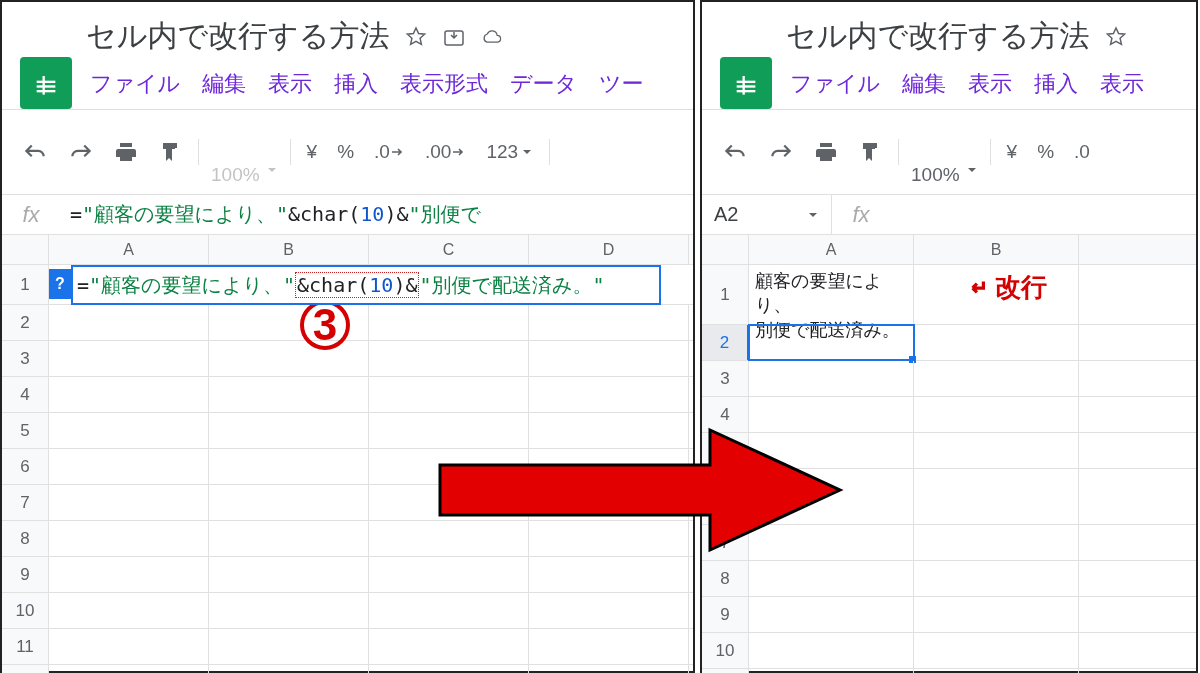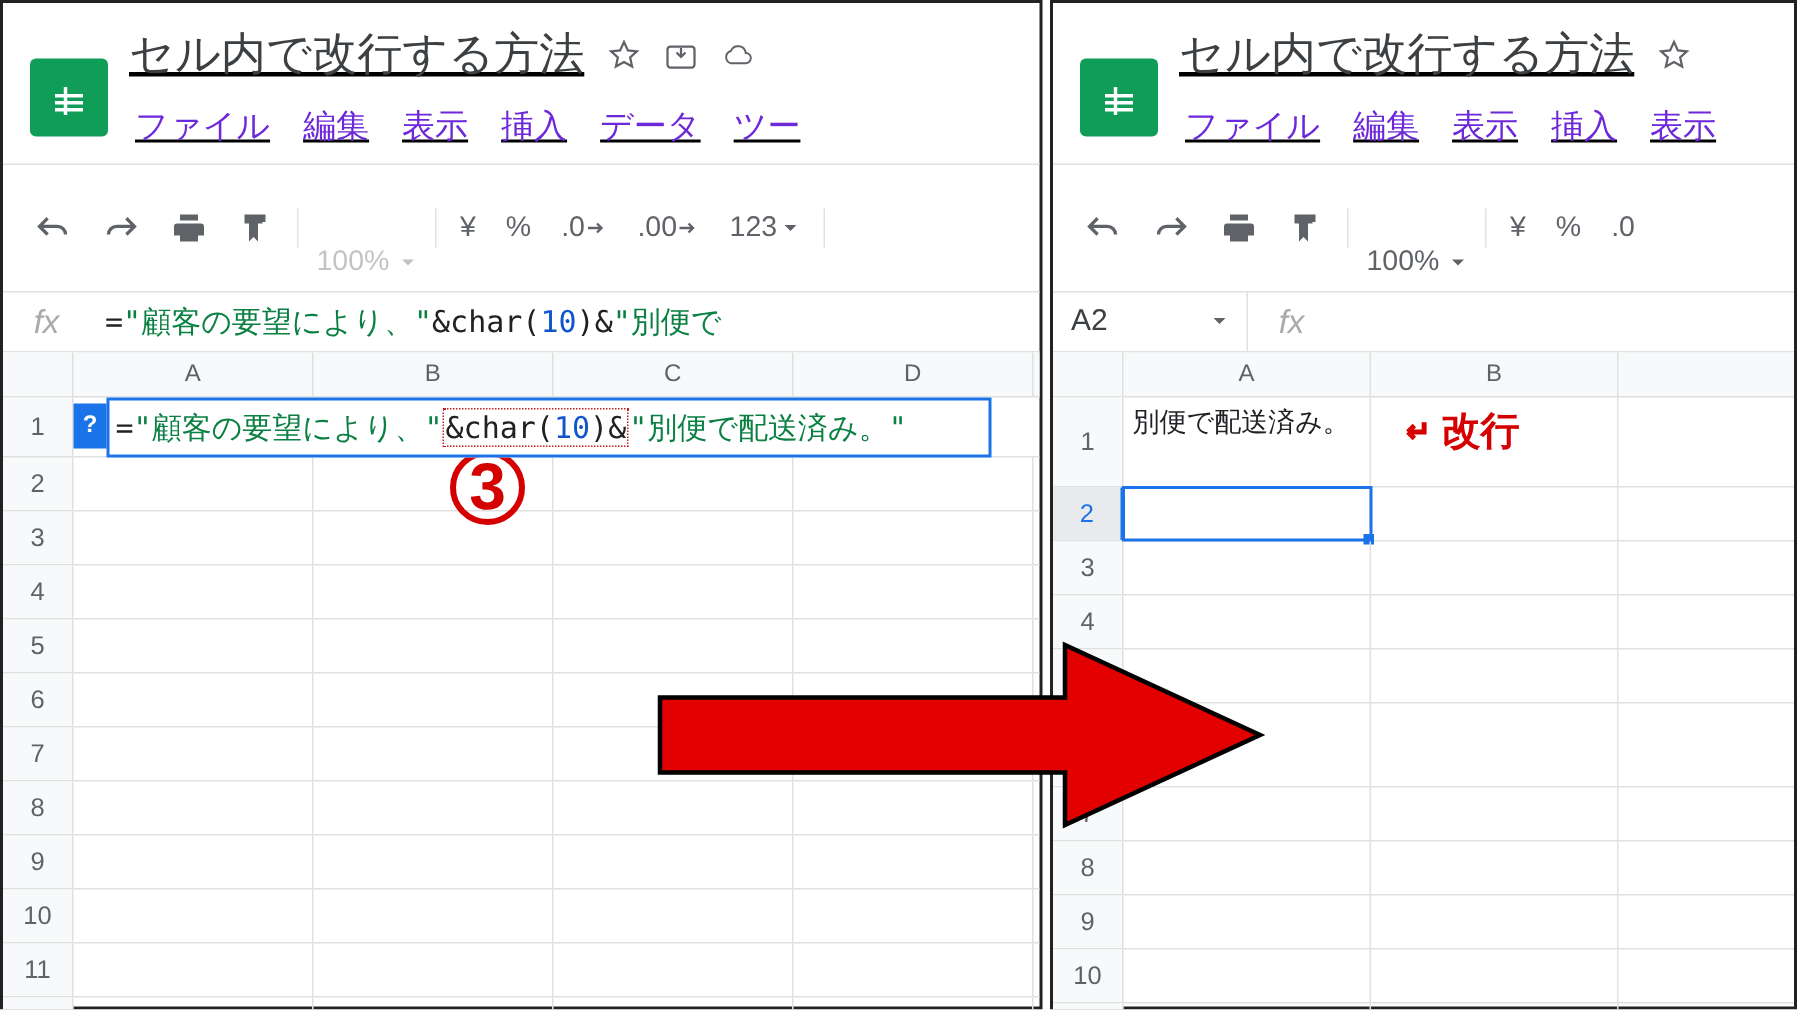--- a/index.html
+++ b/index.html
@@ -2,35 +2,35 @@
 <html><head>
 <meta charset="utf-8">
 <style>
 * { box-sizing: border-box; margin: 0; padding: 0; }
 body { font-family: Arial, "Hiragino Sans", sans-serif; background: #fff; position: relative; width: 1200px; height: 673px; overflow: hidden; }
 .panel { position: absolute; top: 0; background: #fff; border: 2px solid #222; }
 .panel-left { left: 0; width: 695px; height: 673px; }
 .panel-right { left: 700px; width: 498px; height: 673px; }
 
 
-.hdr { display: flex; align-items: center; padding: 8px 0 0 6px; text-decoration: underline; }
+.hdr { display: flex; align-items: flex-end; padding: 8px 0 0 6px; }
 .logo { width: 52px; height: 52px; background: #0f9d58; border-radius: 4px; margin: 10px 14px 0 12px; display: flex; align-items: center; justify-content: center; flex-shrink: 0; }
 .logo svg { width: 28px; height: 36px; }
 .title-area { flex: 1; min-width: 0; }
 .title-row { display: flex; align-items: center; gap: 14px; padding-top: 6px; }
 .doc-title { font-size: 30px; color: #3c4043; font-weight: 400; white-space: nowrap; }
 .title-icon { color: #5f6368; width: 24px; height: 24px; display: flex; align-items: center; justify-content: center; }
 .menus { display: flex; gap: 14px; padding: 10px 0 8px; font-size: 22px; color: #6d28d9; white-space: nowrap; overflow: hidden; }
 .menus span { padding: 2px 4px; cursor: pointer; }
 
 
 .toolbar { border-top: 1px solid #e0e0e0; border-bottom: 1px solid #e0e0e0; display: flex; align-items: center; padding: 8px 10px; gap: 0; color: #5f6368; font-size: 19px; }
 .tbtn { padding: 6px 10px; display: flex; align-items: center; justify-content: center; cursor: pointer; }
 .tsep { width: 1px; height: 26px; background: #e0e0e0; margin: 0 6px; }
-.zoom { display: flex; align-items: center; gap: 6px; padding: 0 6px; margin-top: 46px; }
+.zoom { display: flex; align-items: flex-start; gap: 6px; padding: 0 6px; margin-top: 46px; }
 .zoom.dim { opacity: .38; }
 
 
 .fxrow { display: flex; align-items: center; border-bottom: 1px solid #e0e0e0; height: 40px; }
 .namebox { width: 130px; display: flex; align-items: center; padding: 0 12px; border-right: 1px solid #e0e0e0; height: 100%; font-size: 20px; color: #3c4043; }
 .namebox .dd { margin-left: auto; color: #5f6368; }
 .fxicon { width: 58px; display: flex; align-items: center; justify-content: center; color: #aaa; font-style: italic; font-size: 22px; border-right: none; height: 100%; }
 .fxval { flex: 1; padding: 0 10px; font-size: 20px; color: #3c4043; white-space: nowrap; overflow: hidden; font-family: Consolas, monospace; }
 
 
@@ -55,21 +55,21 @@
 .helpbadge { position: absolute; left: 47px; top: 4px; width: 22px; height: 30px; background: #1a73e8; color: #fff; display: flex; align-items: center; justify-content: center; font-size: 16px; font-weight: bold; z-index: 6; }
 .formula-tok-str { color: #0b8043; }
 .formula-tok-op { color: #202124; }
 .formula-tok-func { color: #202124; }
 .formula-tok-num { color: #1155cc; }
 .charbox { border: 1px dotted #c5221f; padding: 0 1px; text-align: center; }
 
 
 .circ3 { position: absolute; left: 300px; top: 300px; font-size: 44px; font-weight: bold; color: #d50000; }
 .circ3 .ring { display: inline-flex; width: 50px; height: 50px; border: 4px solid #d50000; border-radius: 50%; align-items: center; justify-content: center; }
-.kaigyo { position: absolute; left: 931px; top: 270px; color: #d50000; font-size: 26px; font-weight: bold; display: flex; align-items: center; gap: 4px; z-index: 20; }
+.kaigyo { position: absolute; left: 965px; top: 270px; color: #d50000; font-size: 26px; font-weight: bold; display: flex; align-items: center; gap: 4px; z-index: 20; }
 .arrow { position: absolute; left: 430px; top: 420px; z-index: 30; }
 </style>
 </head>
 <body>
 
 <div class="panel panel-left">
   <div class="hdr">
     <div class="logo">
       <svg viewBox="0 0 24 24">
           <rect x="3" y="2" width="18" height="20" rx="1" fill="#fff" opacity="0"></rect>
@@ -98,20 +98,21 @@
             <svg width="28" height="24" viewBox="0 0 28 24" fill="none" stroke="#5f6368" stroke-width="1.5">
               <path d="M20 18a4 4 0 0 0 0-8 6 6 0 0 0-11.5-1.5A5 5 0 0 0 8 18z"></path>
             </svg>
           </span>
       </div>
       <div class="menus">
         <span>ファイル</span>
         <span>編集</span>
         <span>表示</span>
         <span>挿入</span>
+        <span>表示形式</span>
         <span>データ</span>
         <span>ツー</span>
       </div>
     </div>
   </div>
 
   <div class="toolbar">
     <div class="tbtn">
         <svg width="26" height="22" viewBox="0 0 24 20" fill="none" stroke="#5f6368" stroke-width="2">
           <path d="M9 4 4 9l5 5M4 9h11a5 5 0 0 1 5 5"></path>
@@ -344,20 +345,21 @@
 
   <div class="grid">
     <div class="colhdr-row">
       <div class="corner"></div>
       <div class="colhdr">A</div>
       <div class="colhdr">B</div>
     </div>
     <div class="row row-tall">
       <div class="rowhdr">1</div>
       <div class="cell">
+        <div class="cell-content">顧客の要望により、</div>
         <div class="cell-content">別便で配送済み。</div>
       </div>
       <div class="cell"></div>
     </div>
     <div class="row">
       <div class="rowhdr sel-hdr">2</div>
       <div class="cell sel"></div>
       <div class="cell"></div>
     </div>
     <div class="row">

